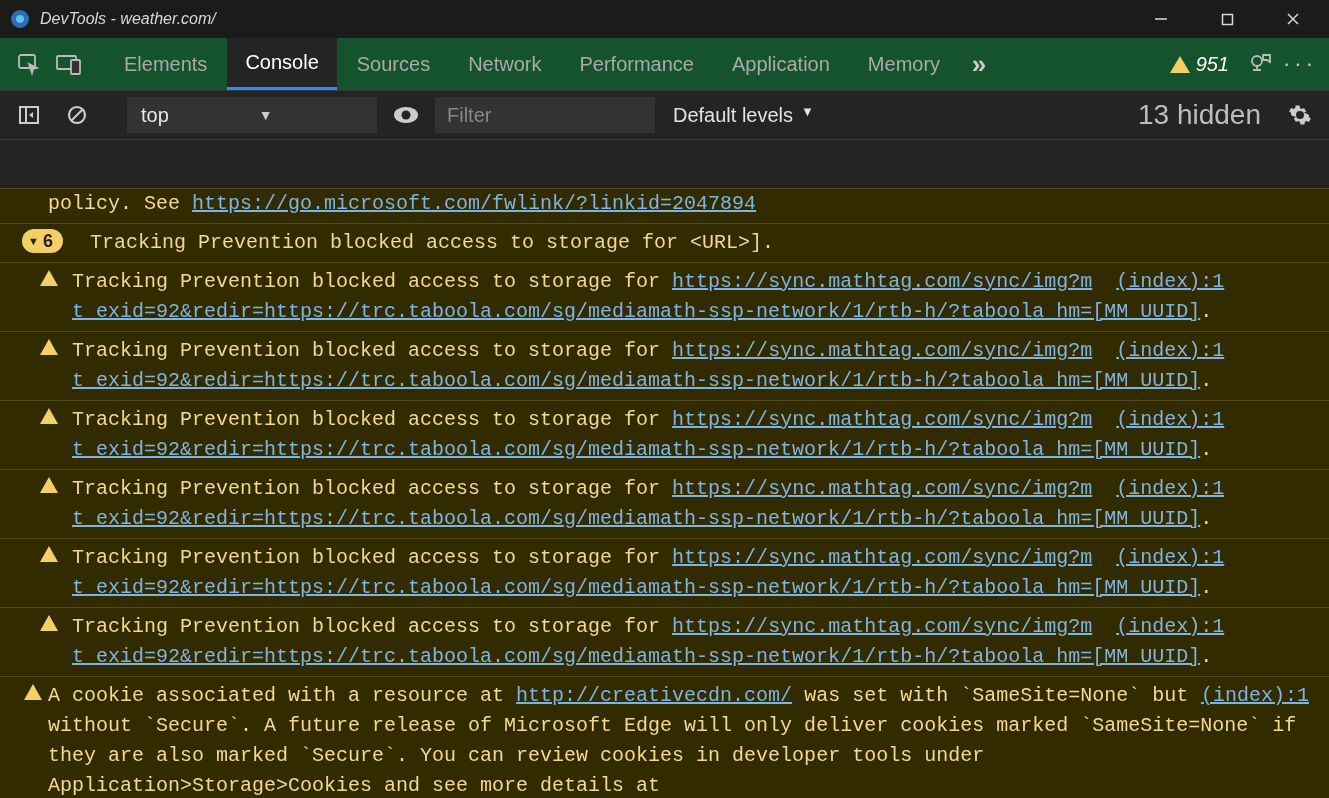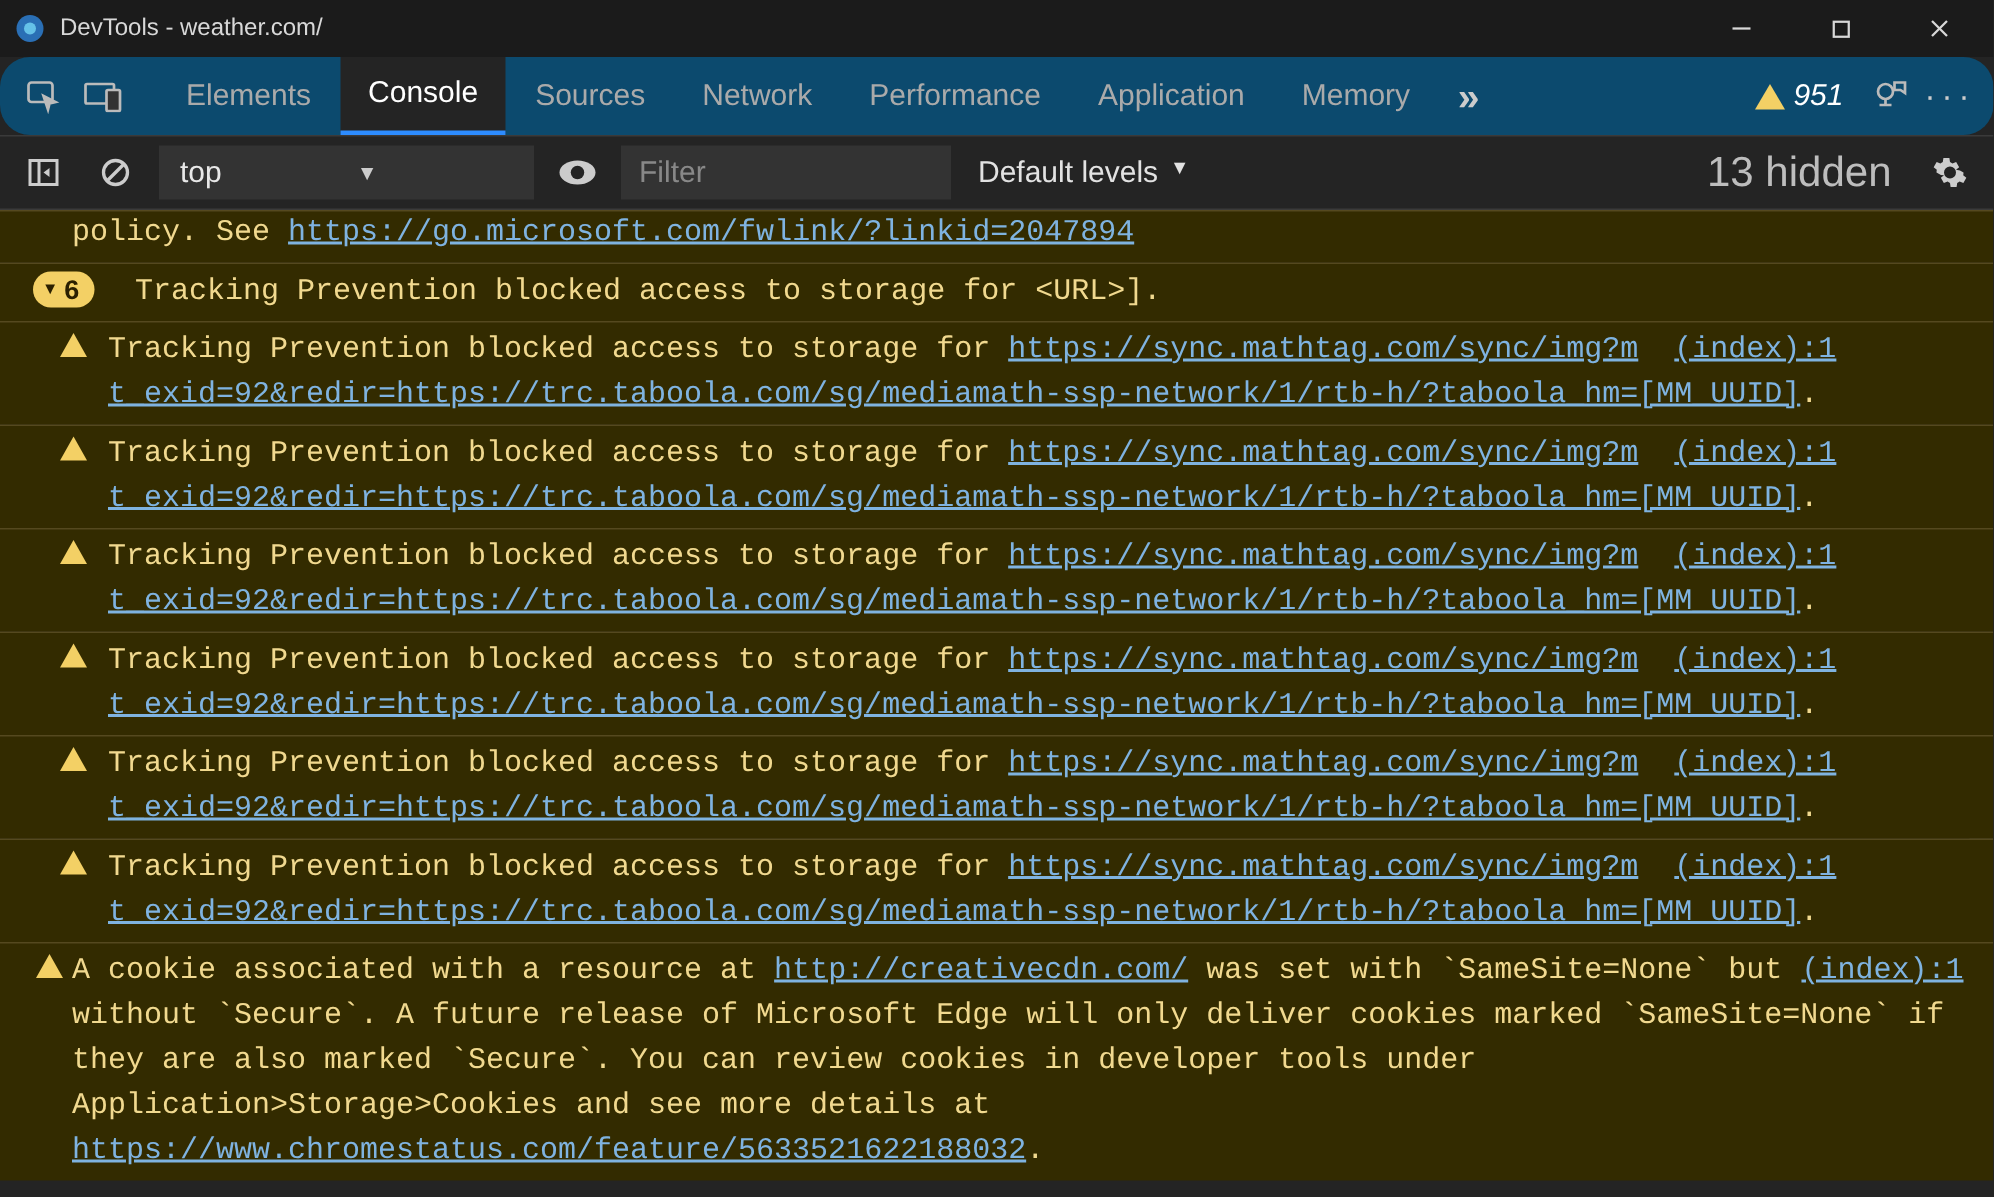--- a/index.html
+++ b/index.html
@@ -19,37 +19,36 @@
   background: #1b1b1b;
   display: flex;
   align-items: center;
   padding: 0 8px 0 10px;
   gap: 10px;
 }
 .titlebar .appicon {
   width: 20px; height: 20px;
   display:flex;align-items:center;justify-content:center;
 }
-.titlebar .title { color: #d8d8d8; font-size: 16px; }
+.titlebar .title { color: #d8d8d8; font-size: 16px; font-style: italic; }
 .titlebar .spacer { flex: 1; }
 .winbtn {
   width: 56px; height: 38px;
   display: flex; align-items: center; justify-content: center;
   color: #d8d8d8;
 }
 .winbtn svg { stroke: #d8d8d8; fill:none; }
 
 .tabs {
   height: 52px;
-  background: #0c4a6e;
+  background: #14532d;
   display: flex;
   align-items: center;
   padding: 0 10px;
   gap: 2px;
-  border-radius: 20px;
 }
 .toolbtn {
   width: 38px; height: 38px;
   display:flex;align-items:center;justify-content:center;
   color:#bbb;
 }
 .tab {
   padding: 0 18px;
   height: 52px;
   display: flex;
@@ -95,20 +94,21 @@
 .ctxselect {
   background: #333333;
   color: #e8e8e8;
   height: 36px;
   padding: 0 14px;
   display: flex;
   align-items: center;
   gap: 90px;
   font-size: 20px;
   min-width: 250px;
+  margin-left: 21px;
 }
 .ctxselect .chev { color: #ccc; font-size: 14px; }
 .filterinput {
   background: #333333;
   border: none;
   height: 36px;
   color: #fde047;
   padding: 0 12px;
   font-size: 20px;
   width: 220px;
@@ -123,20 +123,21 @@
 .filterbar .spacer { flex: 1; }
 .hidden-count { color: #bdbdbd; font-size: 28px; padding-right: 10px;}
 
 .console-area {
   flex: 1;
   overflow: hidden;
   font-family: Consolas, "Courier New", monospace;
   font-size: 20px;
   line-height: 30px;
   position: relative;
+  margin-top: 48px;
 }
 .scrollbar {
   position: absolute;
   right: 0;
   top: 340px;
   width: 16px;
   height: 300px;
   background: #555;
   border-radius: 0;
 }

